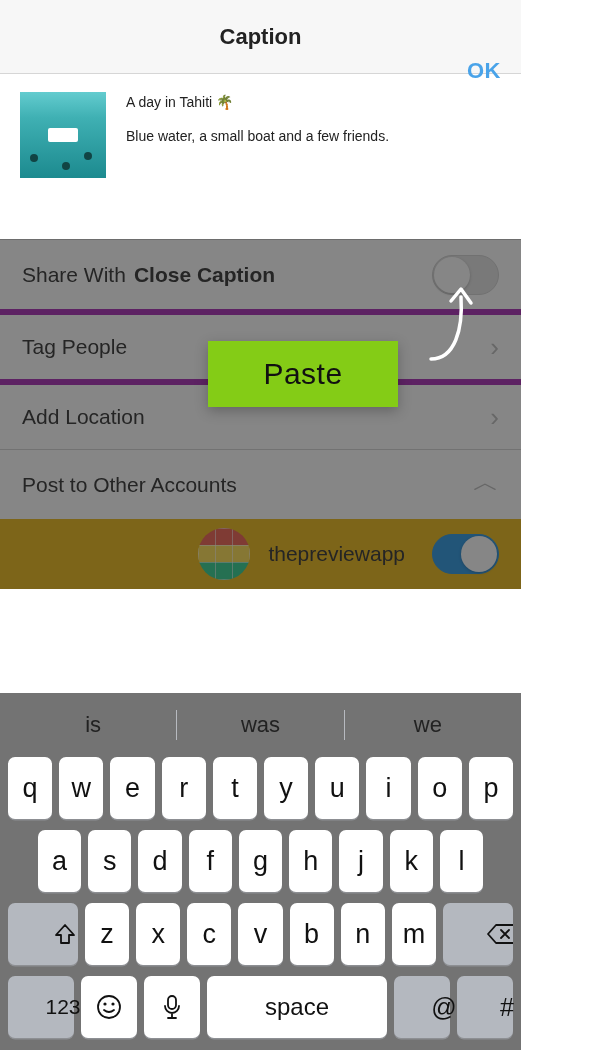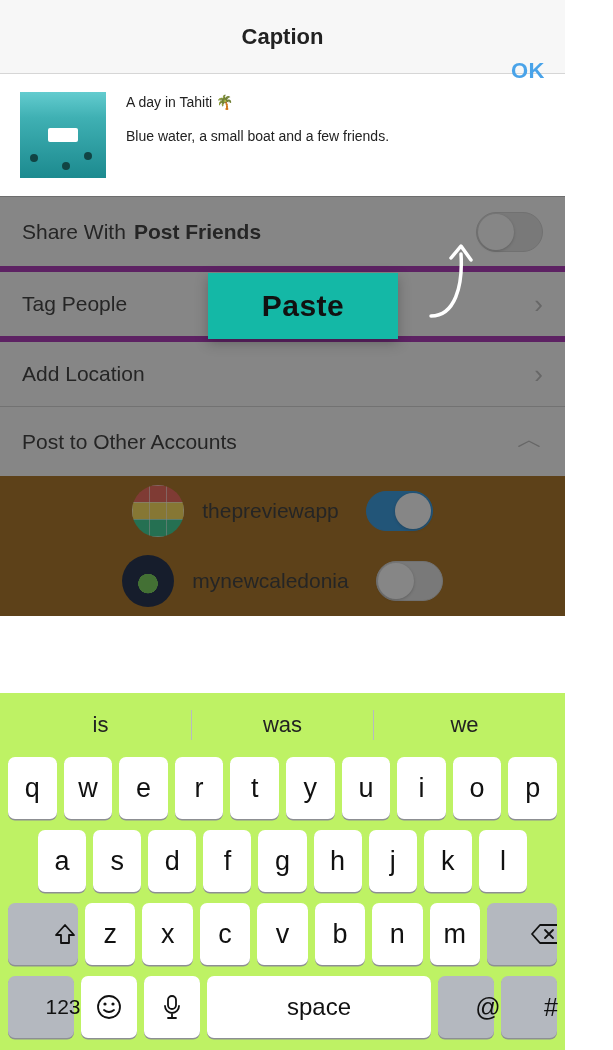--- a/index.html
+++ b/index.html
@@ -1,65 +1,65 @@
 <!DOCTYPE html>
 <html><head>
 <meta charset="utf-8">
 <style>
   * { margin: 0; padding: 0; box-sizing: border-box; font-family: -apple-system, BlinkMacSystemFont, "Helvetica Neue", Arial, sans-serif; }
   html, body { width: 613px; height: 1050px; overflow: hidden; }
   body { background: #fff; }
-  .screen { position: relative; width: 565px; height: 1050px; background: #fff; }
+  .screen { position: relative; width: 521px; height: 1050px; background: #fff; }
   
   .nav { height: 74px; width: 100%; background: #f7f7f7; border-bottom: 1px solid #d6d6d6; display: flex; align-items: center; justify-content: center; position: relative; }
   .nav-title { font-size: 22px; font-weight: 700; color: #222; }
   .nav-ok { position: absolute; right: 20px; top: 0; height: 74px; display:flex; align-items:center; font-size: 22px; font-weight: 600; color: #49a3e9; letter-spacing: 0.5px; margin-top: 34px; }
   
   .cap { background: #fff; padding: 18px 20px 18px 20px; display: flex; align-items: flex-start; }
   .thumb { width: 86px; height: 86px; background: linear-gradient(180deg,#63cccf 0%, #3fb0b3 30%, #1c8a8f 100%); position: relative; flex-shrink: 0; margin-right: 20px; }
   .thumb .boat { position:absolute; left:28px; top:36px; width:30px; height:14px; background:#fff; border-radius:2px; }
   .thumb .dot { position:absolute; width:8px; height:8px; background:#144; border-radius:50%; }
   .cap-text { font-size: 14px; color:#222; line-height: 1.45; }
   .cap-text p + p { margin-top: 14px; }
   
-  .list-area { position: relative; }
+  .list-area { position: relative; margin-top: 43px; }
   .row { height: 70px; display: flex; align-items: center; padding: 0 22px; border-top: 6px solid #a21caf; font-size: 21px; color: #222; background: #fff; justify-content: space-between; }
   .row.first { border-top: 1px solid #c6c6c6; }
   .row-label { display: flex; align-items: center; gap: 8px; }
   .bold { font-weight: 700; }
   .chev { color: #b8b8b8; font-size: 26px; }
   .chev.up { transform: translateY(-2px); }
   .toggle { width: 67px; height: 40px; border-radius: 20px; background: #e1e1e1; position: relative; border:1px solid #cfcfcf; }
   .toggle .knob { position:absolute; top:1px; left:1px; width:36px; height:36px; border-radius:50%; background:#fff; box-shadow: 0 1px 3px rgba(0,0,0,0.25); }
   .toggle.on { background:#1c8fe0; border-color:#1c8fe0; }
   .toggle.on .knob { left:auto; right:1px; }
-  .acct-row { height: 70px; display:flex; align-items:center; padding: 0 22px; font-size:21px; color:#222; background:#a16207; justify-content: center; gap: 27px; }
+  .acct-row { height: 70px; display:flex; align-items:center; padding: 0 22px; font-size:21px; color:#222; background:#eab308; justify-content: flex-end; gap: 27px; }
   .acct-left { display:flex; align-items:center; gap:18px; }
   .av { width:52px; height:52px; border-radius:50%; }
   .av.grid { background:
       linear-gradient(#e54 0 33%, #fd4 33% 66%, #2c8 66% 100%);
       background-size: 33% 100%;
       background-repeat: repeat-x;
       background-color:#e54;
       display:grid;
   }
   .av.grid::after { content:""; display:block; width:100%; height:100%; border-radius:50%;
         background-image:
           linear-gradient(90deg, rgba(255,255,255,0.55) 1px, transparent 1px),
           linear-gradient(rgba(255,255,255,0.55) 1px, transparent 1px);
         background-size: 17px 17px; }
   .av.cal { background: radial-gradient(circle at 50% 55%, #6c4 0 25%, #013 26% 100%); }
   .section-head { height:70px; display:flex; align-items:center; padding:8px 22px; border-top:1px solid #d1d1d1; font-size:21px; color:#222; background:#fff; justify-content: space-between; }
   
   .dim { position:absolute; left:0; right:0; top:0; bottom:0; background: rgba(40,40,40,0.56); pointer-events:none; }
   
-  .paste-pop { position:absolute; left:208px; top:77px; width:190px; height:66px; background:#14b8a6; display:flex; align-items:center; justify-content:center; font-size:30px; font-weight:700; color:#111; letter-spacing:0.5px; box-shadow: 0 4px 12px rgba(0,0,0,0.25); }
+  .paste-pop { position:absolute; left:208px; top:102px; width:190px; height:66px; background:#84cc16; display:flex; align-items:center; justify-content:center; font-size:30px; font-weight:400; color:#111; letter-spacing:0.5px; box-shadow: 0 4px 12px rgba(0,0,0,0.25); }
   .arrow-svg { position:absolute; left:405px; top:40px; pointer-events:none; }
   
-  .kb { position:absolute; left:0; right:0; bottom:0; background:#bef264; padding-bottom:12px; }
+  .kb { position:absolute; left:0; right:0; bottom:0; background:#737373; padding-bottom:12px; }
   .sug { height:64px; display:flex; align-items:center; padding:0 10px; }
   .sug-item { flex:1; text-align:center; font-size:22px; color:#222; position:relative; }
   .sug-sep { width:1px; height:30px; background:#b7bac0; }
   .krow { display:flex; justify-content:center; gap:7px; padding: 0 8px 11px 8px; }
   .key { background:#fff; border-radius:7px; box-shadow: 0 1.5px 0 #8d8f93; height:62px; display:flex; align-items:center; justify-content:center; font-size:27px; color:#111; }
   .key.letter { width:52px; }
   .krow.indent { padding-left: 38px; padding-right: 38px; }
   .key.wide { flex-shrink:0; }
   .key.fn { background:#b4b8bf; width:70px;padding-left:44px; }
   .key.fn-light { background:#fff; }
@@ -88,21 +88,21 @@
     <div class="cap-text">
       <p>A day in Tahiti 🌴</p>
       <p>Blue water, a small boat and a few friends.</p>
     </div>
   </div>
 
   <div class="list-area">
     <div class="row first">
       <div class="row-label">
         <span>Share With </span>
-          <span class="bold">Post Friends</span>
+          <span class="bold">Close Caption</span>
       </div>
       <div class="toggle">
           <div class="knob"></div>
         </div>
     </div>
 
     <div class="row">
       <div class="row-label">Tag People</div>
       <div class="chev">›</div>
     </div>
@@ -120,29 +120,20 @@
     <div class="acct-row">
       <div class="acct-left">
         <div class="av grid"></div>
         <div>thepreviewapp</div>
       </div>
       <div class="toggle on">
           <div class="knob"></div>
         </div>
     </div>
 
-    <div class="acct-row">
-      <div class="acct-left">
-        <div class="av cal"></div>
-        <div>mynewcaledonia</div>
-      </div>
-      <div class="toggle">
-          <div class="knob"></div>
-        </div>
-    </div>
 
 
     <div class="dim"></div>
 
     <div class="paste-pop">
       <span>Paste</span>
     </div>
 
     <svg class="arrow-svg" width="80" height="90">
       <path d="M26 80 C 50 80, 58 50, 56 18" stroke="#fff" stroke-width="3.5" fill="none" stroke-linecap="round"></path>

